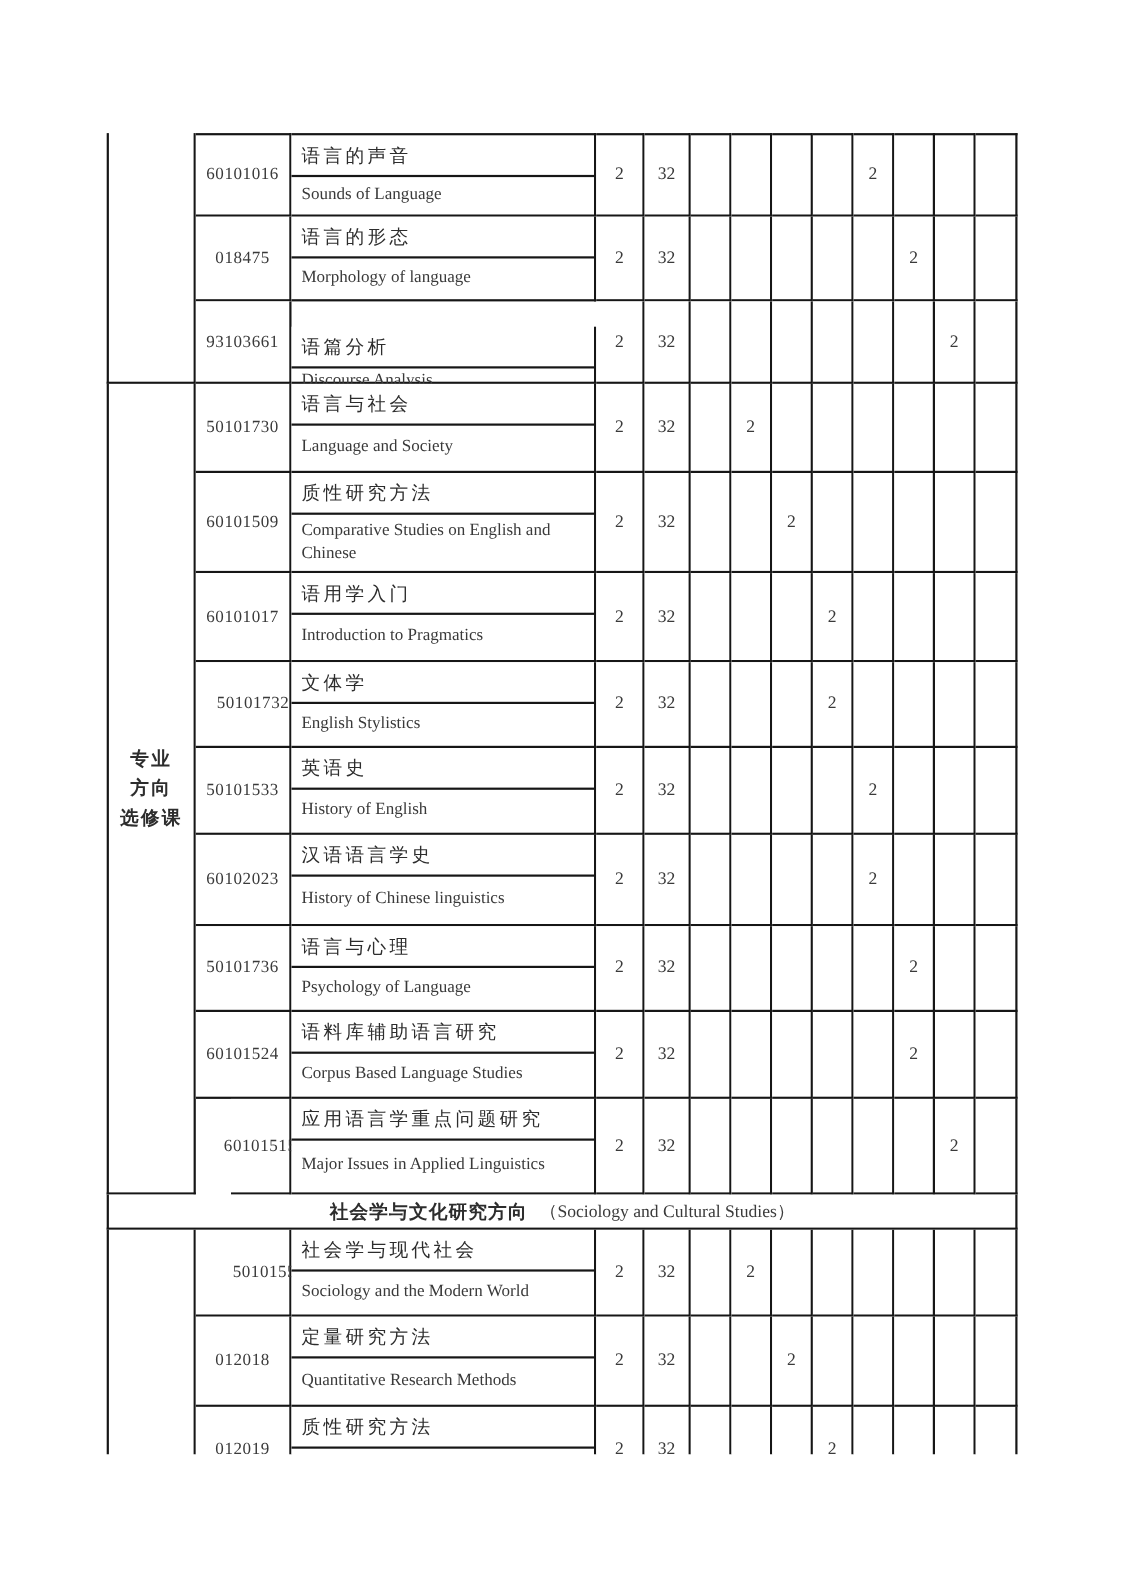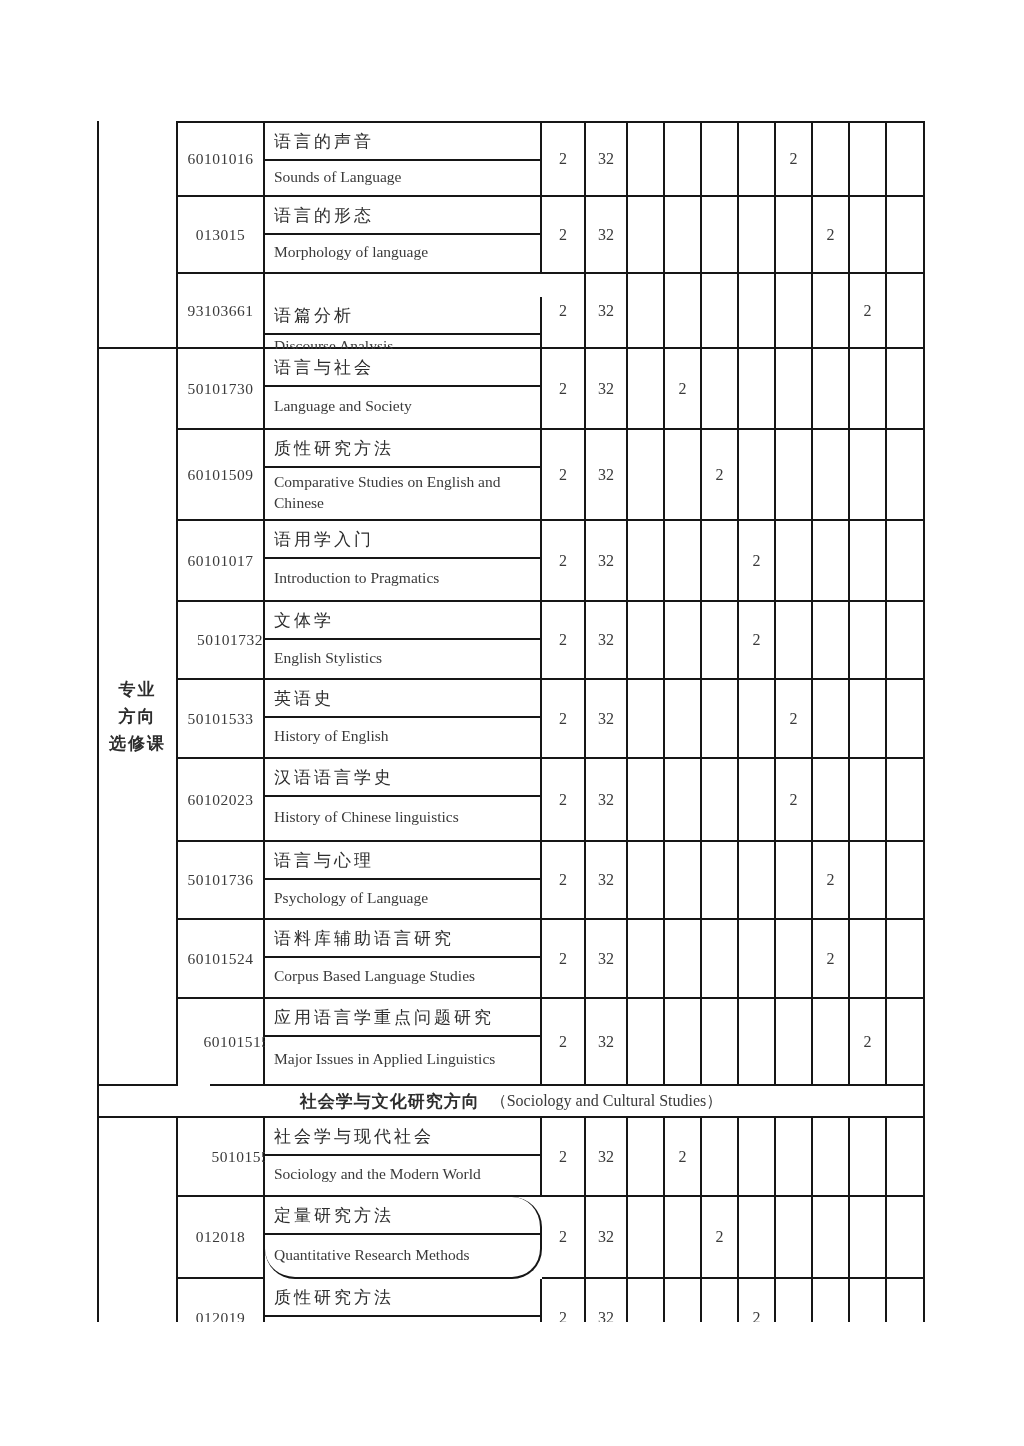--- a/index.html
+++ b/index.html
@@ -96,21 +96,21 @@
         <div class="cell num-cell top" style="grid-area: 1 / 4;">2</div>
         <div class="cell num-cell top" style="grid-area: 1 / 5;">32</div>
         <div class="cell num-cell top" style="grid-area: 1 / 6;"></div>
         <div class="cell num-cell top" style="grid-area: 1 / 7;"></div>
         <div class="cell num-cell top" style="grid-area: 1 / 8;"></div>
         <div class="cell num-cell top" style="grid-area: 1 / 9;"></div>
         <div class="cell num-cell top" style="grid-area: 1 / 10;">2</div>
         <div class="cell num-cell top" style="grid-area: 1 / 11;"></div>
         <div class="cell num-cell top" style="grid-area: 1 / 12;"></div>
         <div class="cell num-cell top" style="grid-area: 1 / 13;"></div>
-        <div class="cell code-cell" style="grid-area: 2 / 2;">013015</div>
+        <div class="cell code-cell" style="grid-area: 2 / 2;">018475</div>
         <div class="cell name-cell" style="grid-area: 2 / 3;">
           <div class="zh-sub">语言的形态</div>
           <div class="en-sub">Morphology of language</div>
         </div>
         <div class="cell num-cell" style="grid-area: 2 / 4;">2</div>
         <div class="cell num-cell" style="grid-area: 2 / 5;">32</div>
         <div class="cell num-cell" style="grid-area: 2 / 6;"></div>
         <div class="cell num-cell" style="grid-area: 2 / 7;"></div>
         <div class="cell num-cell" style="grid-area: 2 / 8;"></div>
         <div class="cell num-cell" style="grid-area: 2 / 9;"></div>
@@ -285,21 +285,21 @@
         <div class="cell num-cell" style="grid-area: 14 / 5;">32</div>
         <div class="cell num-cell" style="grid-area: 14 / 6;"></div>
         <div class="cell num-cell" style="grid-area: 14 / 7;">2</div>
         <div class="cell num-cell" style="grid-area: 14 / 8;"></div>
         <div class="cell num-cell" style="grid-area: 14 / 9;"></div>
         <div class="cell num-cell" style="grid-area: 14 / 10;"></div>
         <div class="cell num-cell" style="grid-area: 14 / 11;"></div>
         <div class="cell num-cell" style="grid-area: 14 / 12;"></div>
         <div class="cell num-cell" style="grid-area: 14 / 13;"></div>
         <div class="cell code-cell" style="grid-area: 15 / 2;">012018</div>
-        <div class="cell name-cell" style="grid-area: 15 / 3; border-radius: 30px;">
+        <div class="cell name-cell" style="grid-area: 15 / 3;">
           <div class="zh-sub">定量研究方法</div>
           <div class="en-sub">Quantitative Research Methods</div>
         </div>
         <div class="cell num-cell" style="grid-area: 15 / 4;">2</div>
         <div class="cell num-cell" style="grid-area: 15 / 5;">32</div>
         <div class="cell num-cell" style="grid-area: 15 / 6;"></div>
         <div class="cell num-cell" style="grid-area: 15 / 7;"></div>
         <div class="cell num-cell" style="grid-area: 15 / 8;">2</div>
         <div class="cell num-cell" style="grid-area: 15 / 9;"></div>
         <div class="cell num-cell" style="grid-area: 15 / 10;"></div>

